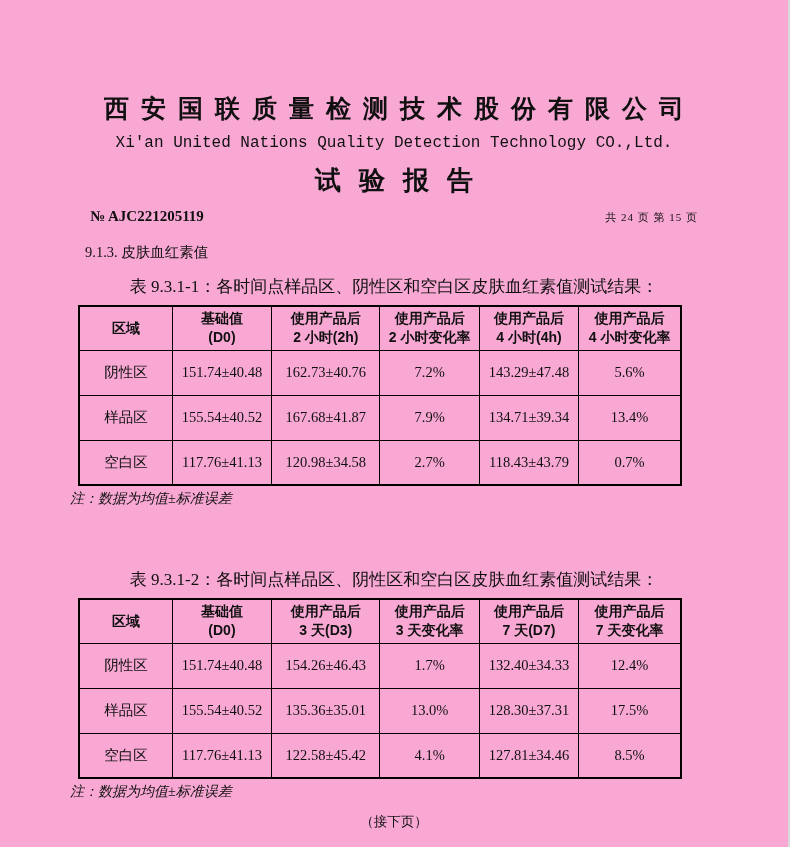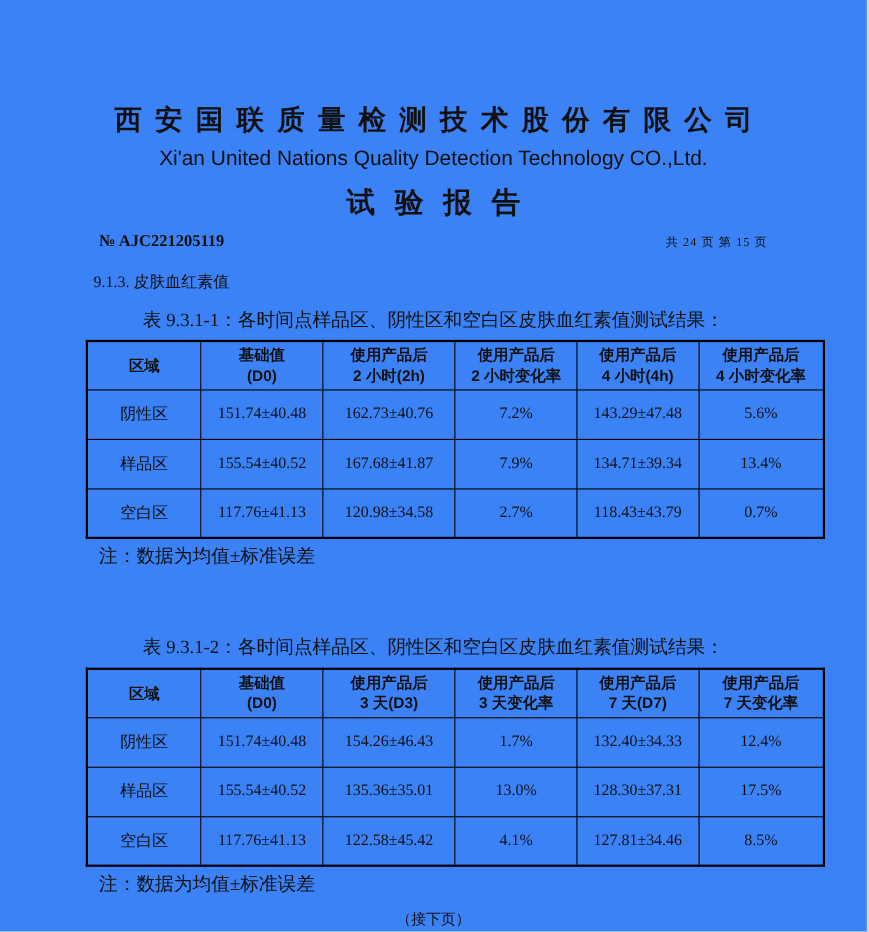--- a/index.html
+++ b/index.html
@@ -6,40 +6,40 @@
   html, body { background: #ffffff; }
   body {
     width: 790px; height: 847px;
     font-family: "Liberation Serif", "DejaVu Serif", serif;
     color: #101010;
     overflow: hidden;
   }
   .page {
     position: relative;
     width: 790px; height: 847px;
-    background: #3b82f6;
+    background: #f9a8d4;
     border-right: 2px solid #d9d9d9;
     overflow: hidden;
   }
   
   .report-header { padding-top: 92px; }
   .company-cn {
     text-align: center;
     font-family: "Liberation Sans", "DejaVu Sans", sans-serif;
     font-weight: 700;
     font-size: 25px;
     letter-spacing: 12px;
     text-indent: 12px;
     white-space: nowrap;
   }
   .company-en {
     margin-top: 9px;
     text-align: center;
-    font-family: Liberation Sans, sans-serif;
-    font-size: 19px;
+    font-family: Liberation Mono, monospace;
+    font-size: 16px;
     font-weight: 400;
   }
   .report-title {
     margin-top: 11px;
     text-align: center;
     font-family: "Liberation Sans", "DejaVu Sans", sans-serif;
     font-weight: 700;
     font-size: 26px;
     letter-spacing: 18px;
     text-indent: 18px;
@@ -71,21 +71,21 @@
   }
   .table-caption {
     margin-top: 13px;
     text-align: center;
     font-size: 17px;
   }
   .table-caption.second { margin-top: 60px; }
   table.data-table {
     margin-left: 78px;
     margin-top: 7px;
-    width: 672px;
+    width: 604px;
     border-collapse: collapse;
     table-layout: fixed;
     border: 2px solid #000;
   }
   table.data-table th, table.data-table td {
     border: 1px solid #000;
     text-align: center;
     vertical-align: middle;
     padding: 0 2px;
   }
@@ -96,22 +96,23 @@
     font-size: 14px;
     line-height: 19px;
   }
   table.data-table td {
     height: 45px;
     font-size: 14.5px;
   }
   .th-line { display: block; }
   .table-note {
     margin-top: 4px;
-    margin-left: 90px;
-    font-size: 17px;
+    margin-left: 70px;
+    font-size: 14px;
+    font-style: italic;
   }
   .continuation {
     margin-top: 12px;
     text-align: center;
     font-size: 13.5px;
   }
 </style>
 </head>
 <body>
 

